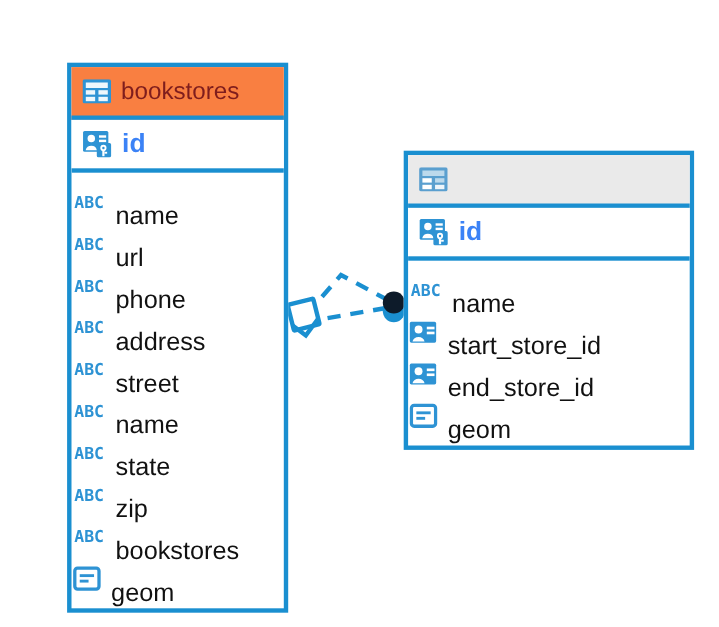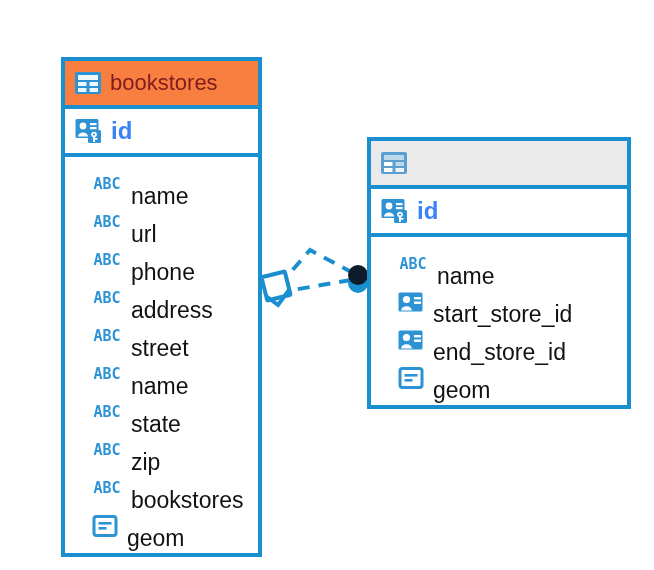--- a/index.html
+++ b/index.html
@@ -65,21 +65,21 @@
     white-space: nowrap;
   }
 
   .field-list {
     padding: 8px 0 8px 0;
   }
   .field-row {
     display: flex;
     align-items: center;
     height: 38px;
-    padding-left: 27px;
+    padding-left: 1px;
     gap: 9px;
   }
   .field-row .field-label {
     font-size: 23px;
     color: #111111;
     white-space: nowrap;
     line-height: 1;
     margin-top: 24px;
   }
 

